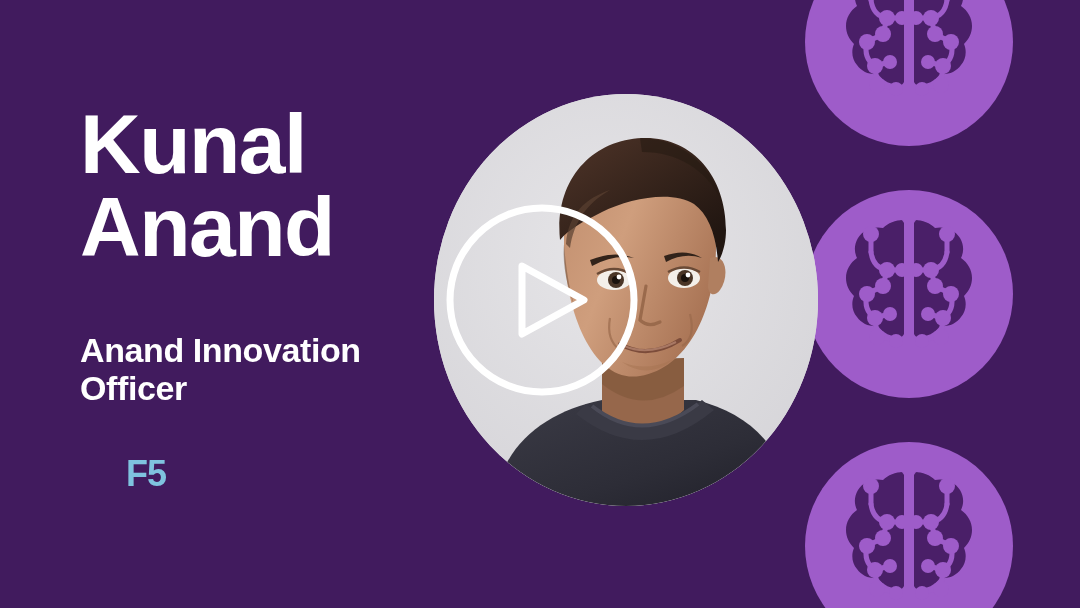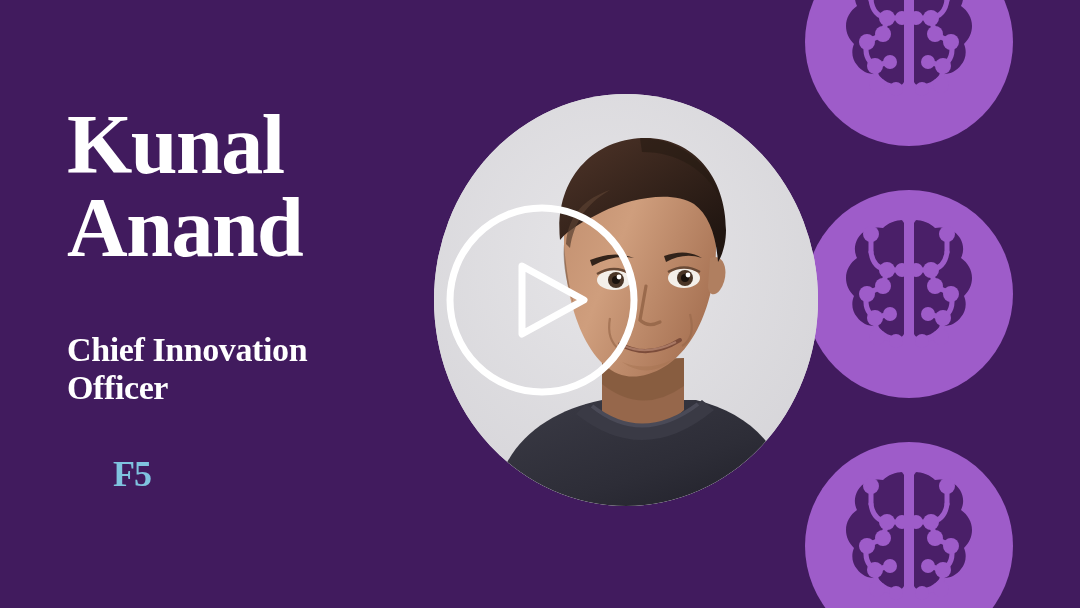--- a/index.html
+++ b/index.html
@@ -44,23 +44,22 @@
     left:442px; top:200px;
     width:200px; height:200px;
     pointer-events:auto;
     cursor:pointer;
   }
   #play-overlay svg { display:block; width:200px; height:200px; }
 
   
   #text-block {
     position:absolute;
-    left:67px; top:103px;
+    left:80px; top:103px;
     width:360px;
-    font-family:Liberation Serif, serif;
   }
   #speaker-name {
     color:#ffffff;
     font-size:84px;
     line-height:0.99;
     font-weight:700;
     letter-spacing:-1.5px;
     white-space:pre-line;
   }
   #speaker-title {
@@ -320,18 +319,18 @@
   <div id="play-overlay">
     <svg viewBox="0 0 200 200" xmlns="http://www.w3.org/2000/svg">
       <circle cx="100" cy="100" r="92" fill="none" stroke="#ffffff" stroke-width="7"></circle>
       <path d="M80 66 L142 100 L80 134 Z" fill="none" stroke="#ffffff" stroke-width="7" stroke-linejoin="round"></path>
     </svg>
   </div>
 
   <div id="text-block">
     <div id="speaker-name">Kunal
 Anand</div>
-    <div id="speaker-title">Chief Innovation
+    <div id="speaker-title">Anand Innovation
 Officer</div>
     <div id="company-logo">F5</div>
   </div>
 
 </div>
 
 </body></html>

